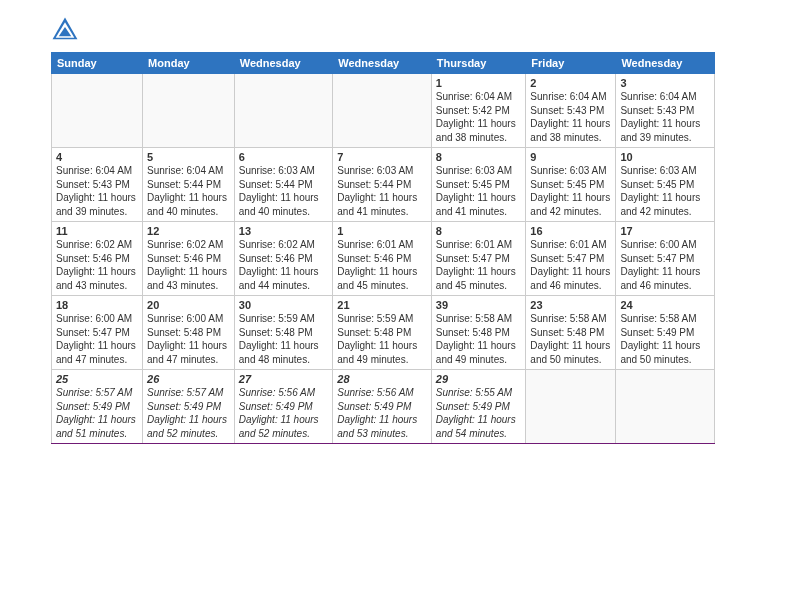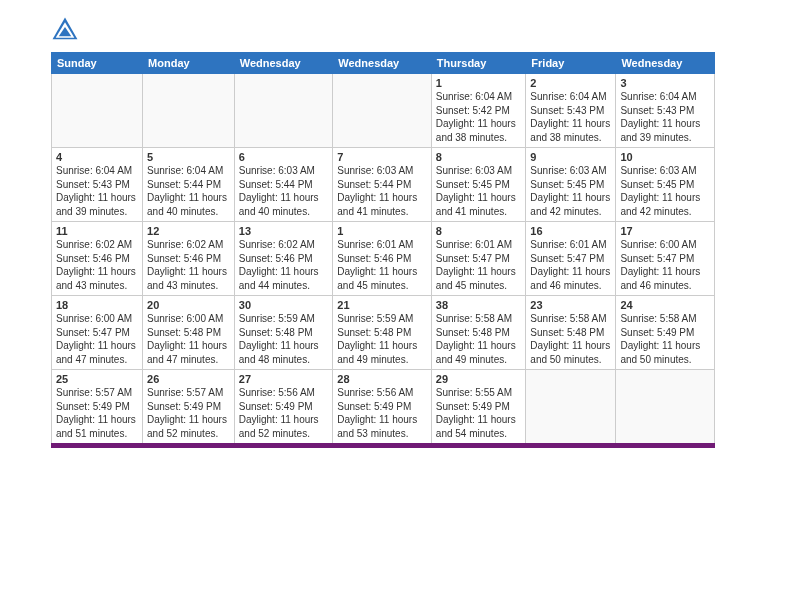--- a/index.html
+++ b/index.html
@@ -91,21 +91,22 @@
       font-weight: bold;
       color: #333;
       margin-bottom: 1px;
     }
     .day-info {
       font-size: 10px;
       color: #333;
       line-height: 1.35;
     }
     .calendar tr:last-child td {
-      border-bottom: 5px solid #701a75;
+      border-bottom: 1px solid #701a75;
+      font-style: italic;
     }
   </style>
 </head>
 <body>
 
 <div class="page">
   <div class="header">
     <div class="logo">
       <svg class="logo-icon" viewBox="0 0 36 36">
         <polygon points="18,2 34,30 2,30" fill="#2E74C0"></polygon>
@@ -288,21 +289,21 @@
 and 48 minutes.</div>
           </td>
           <td>
             <div class="day-number">21</div>
             <div class="day-info" style="white-space: pre-line;">Sunrise: 5:59 AM
 Sunset: 5:48 PM
 Daylight: 11 hours
 and 49 minutes.</div>
           </td>
           <td>
-            <div class="day-number">38</div>
+            <div class="day-number">39</div>
             <div class="day-info" style="white-space: pre-line;">Sunrise: 5:58 AM
 Sunset: 5:48 PM
 Daylight: 11 hours
 and 49 minutes.</div>
           </td>
           <td>
             <div class="day-number">23</div>
             <div class="day-info" style="white-space: pre-line;">Sunrise: 5:58 AM
 Sunset: 5:48 PM
 Daylight: 11 hours

